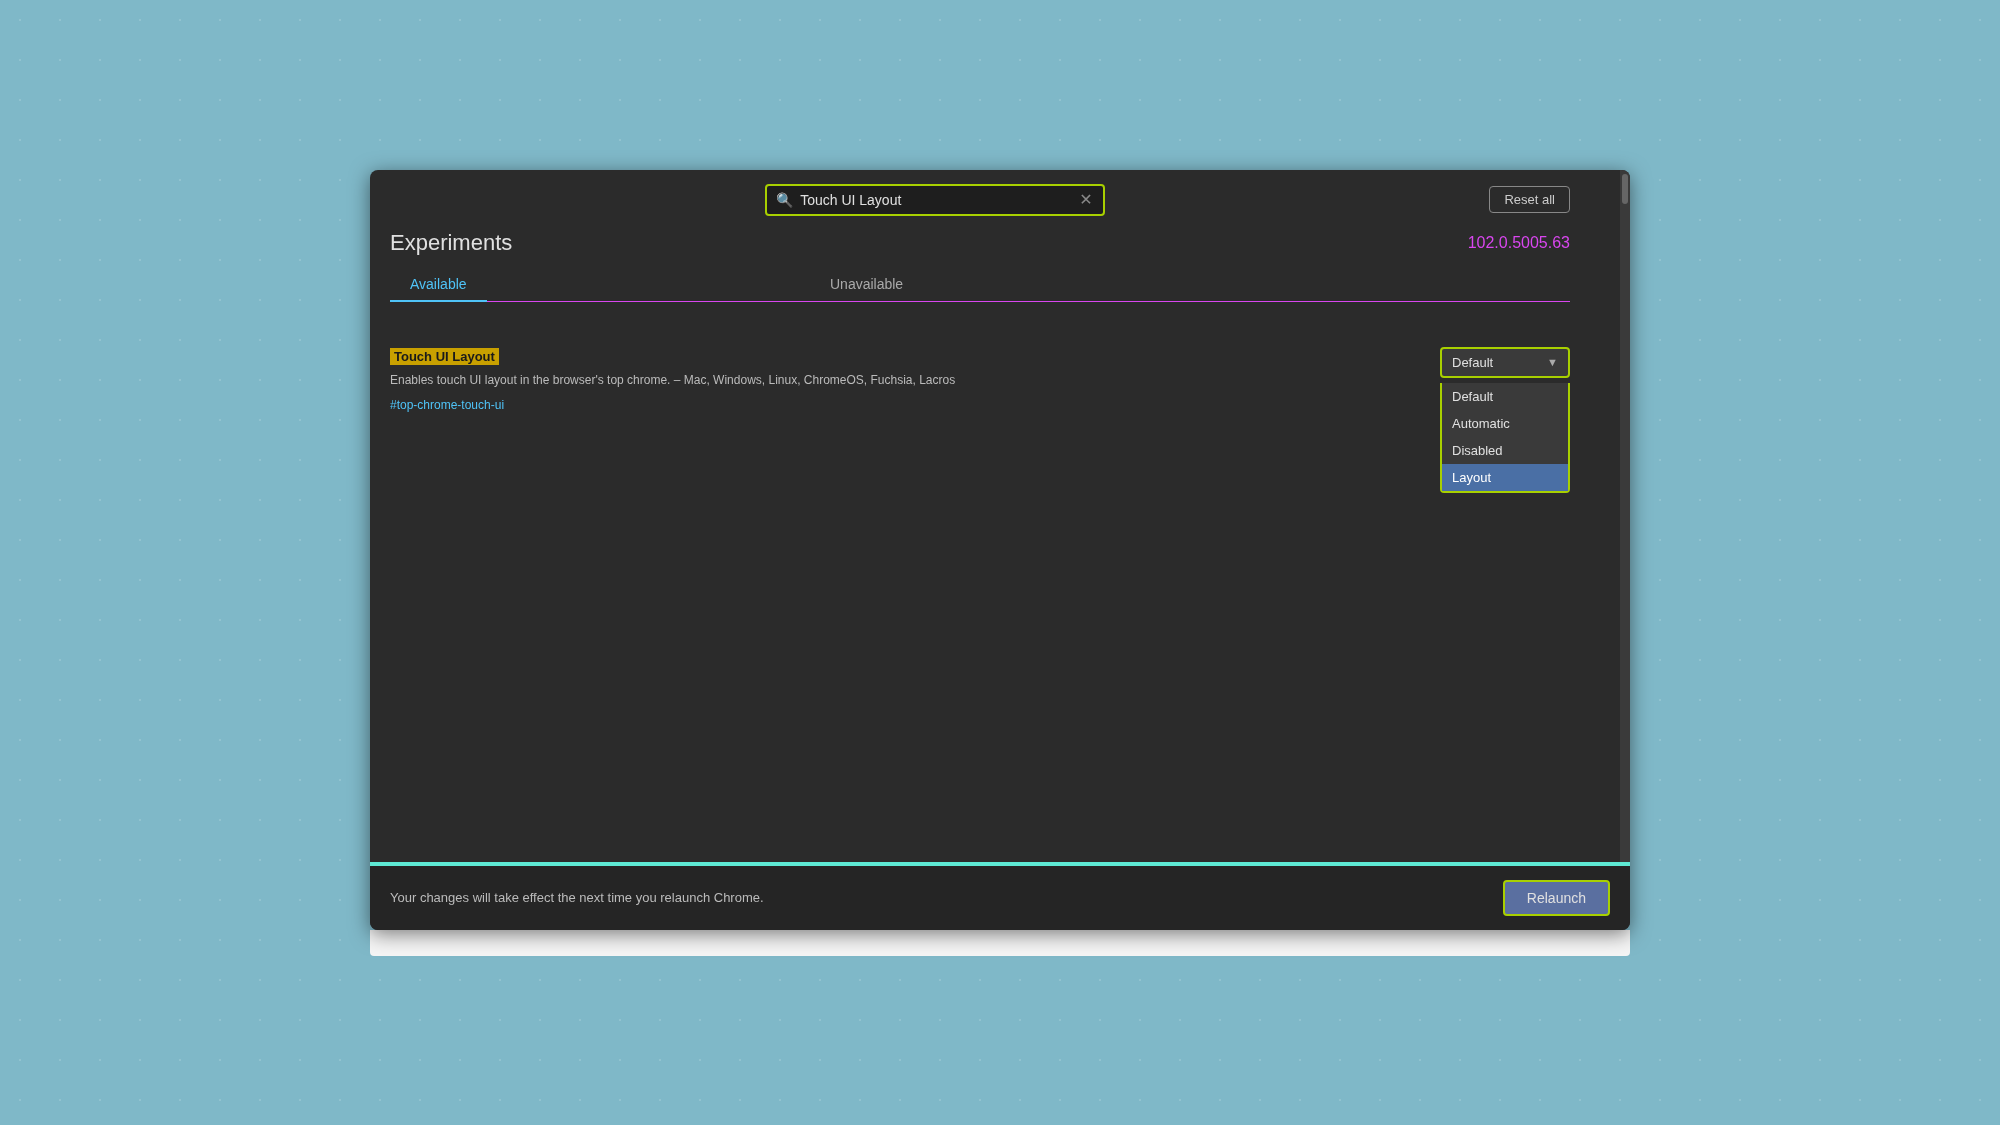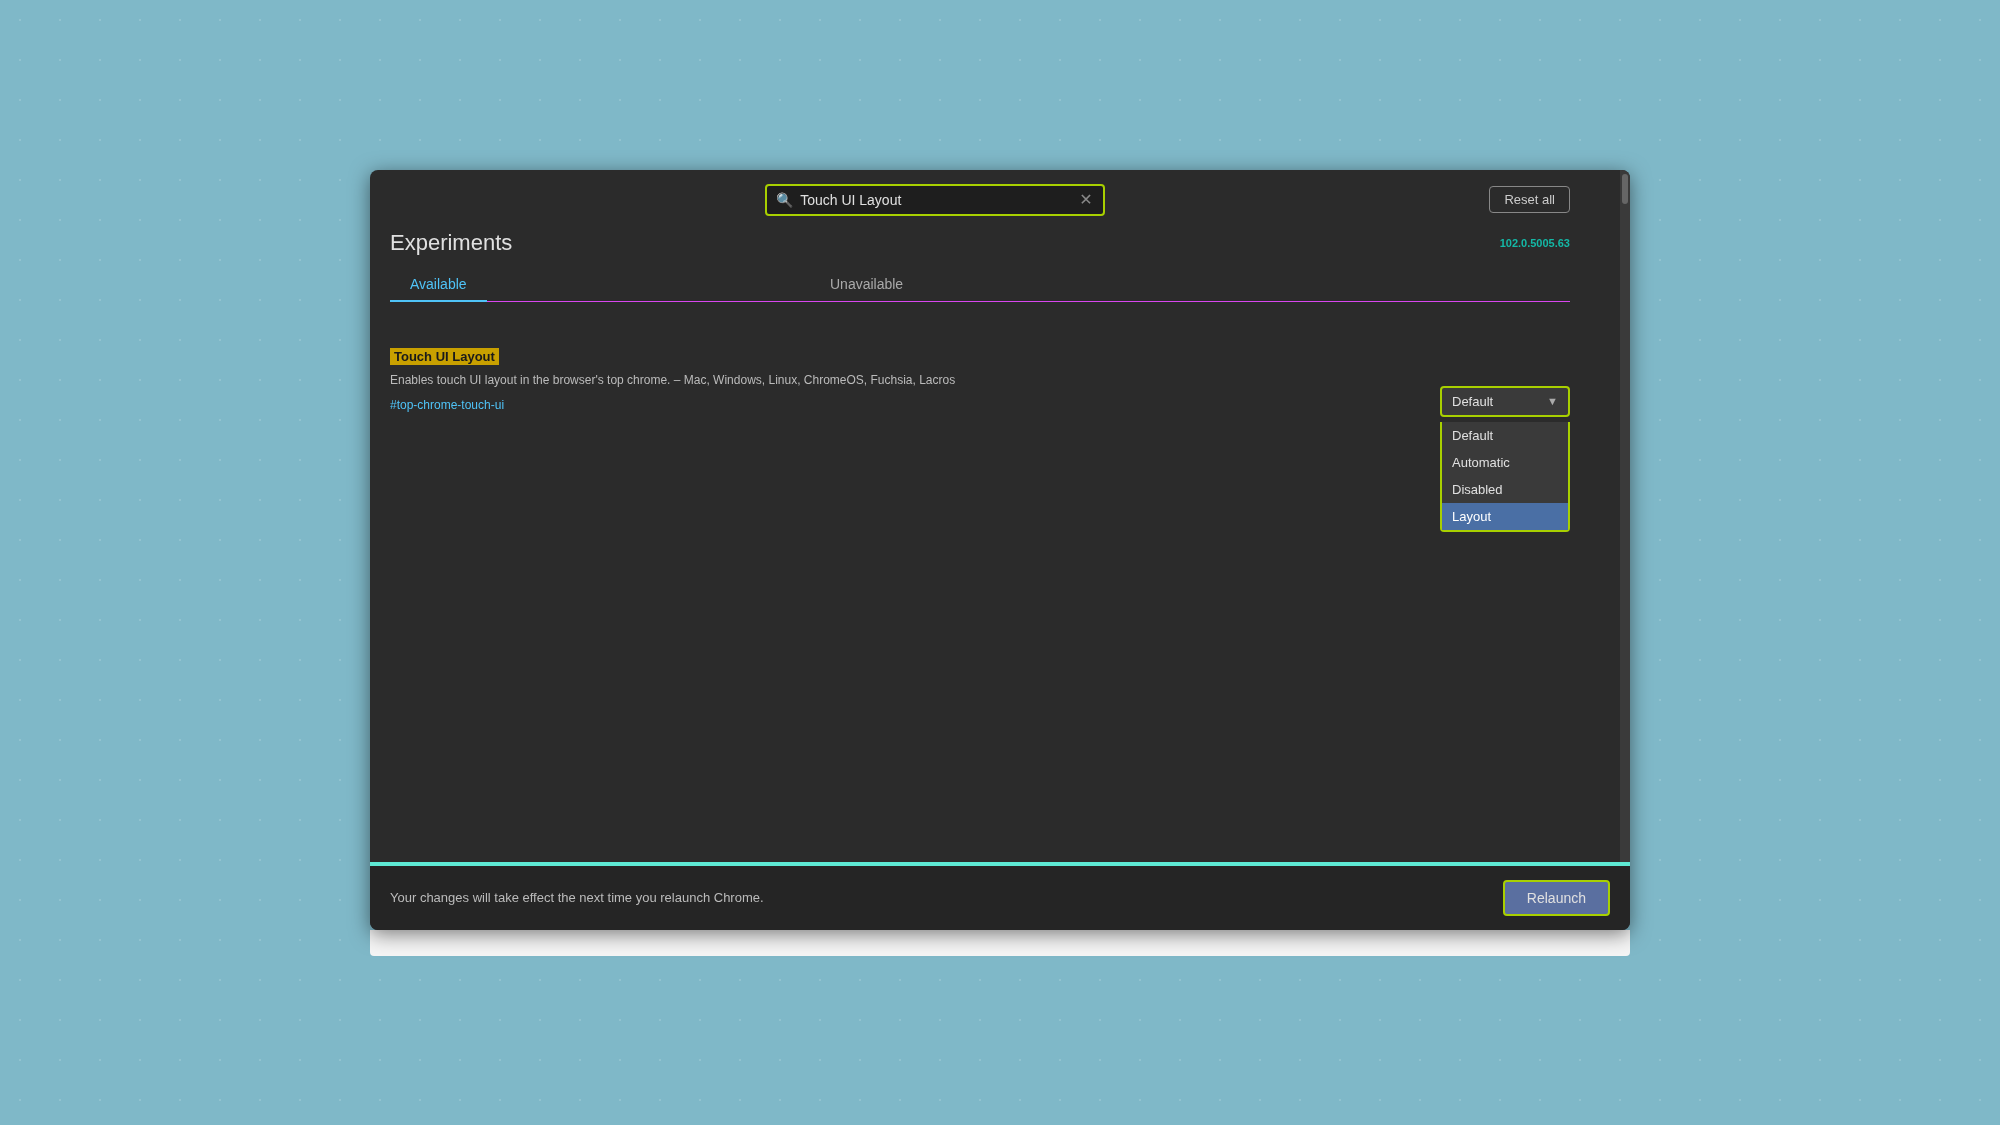--- a/index.html
+++ b/index.html
@@ -119,23 +119,22 @@
       padding: 0 0 12px 0;
     }
 
     .experiments-title {
       font-size: 22px;
       color: #e0e0e0;
       font-weight: 400;
     }
 
     .version-text {
-      font-size: 11px;
-      color: #14b8a6;
-      font-weight: bold;
+      font-size: 16px;
+      color: #d946ef;
     }
 
     
     .tabs {
       display: flex;
       border-bottom: 1px solid #d946ef;
       margin-bottom: 35px;
     }
 
     .tab {
@@ -187,21 +186,20 @@
     .experiment-link {
       font-size: 12px;
       color: #4fc3f7;
       text-decoration: none;
     }
 
     
     .dropdown-container {
       position: relative;
       width: 130px;
-      margin-top: 39px;
     }
 
     .dropdown-select {
       width: 130px;
       background: #3a3a3a;
       border: 2px solid #a8d000;
       border-radius: 4px;
       color: #e0e0e0;
       padding: 6px 10px;
       font-size: 13px;

